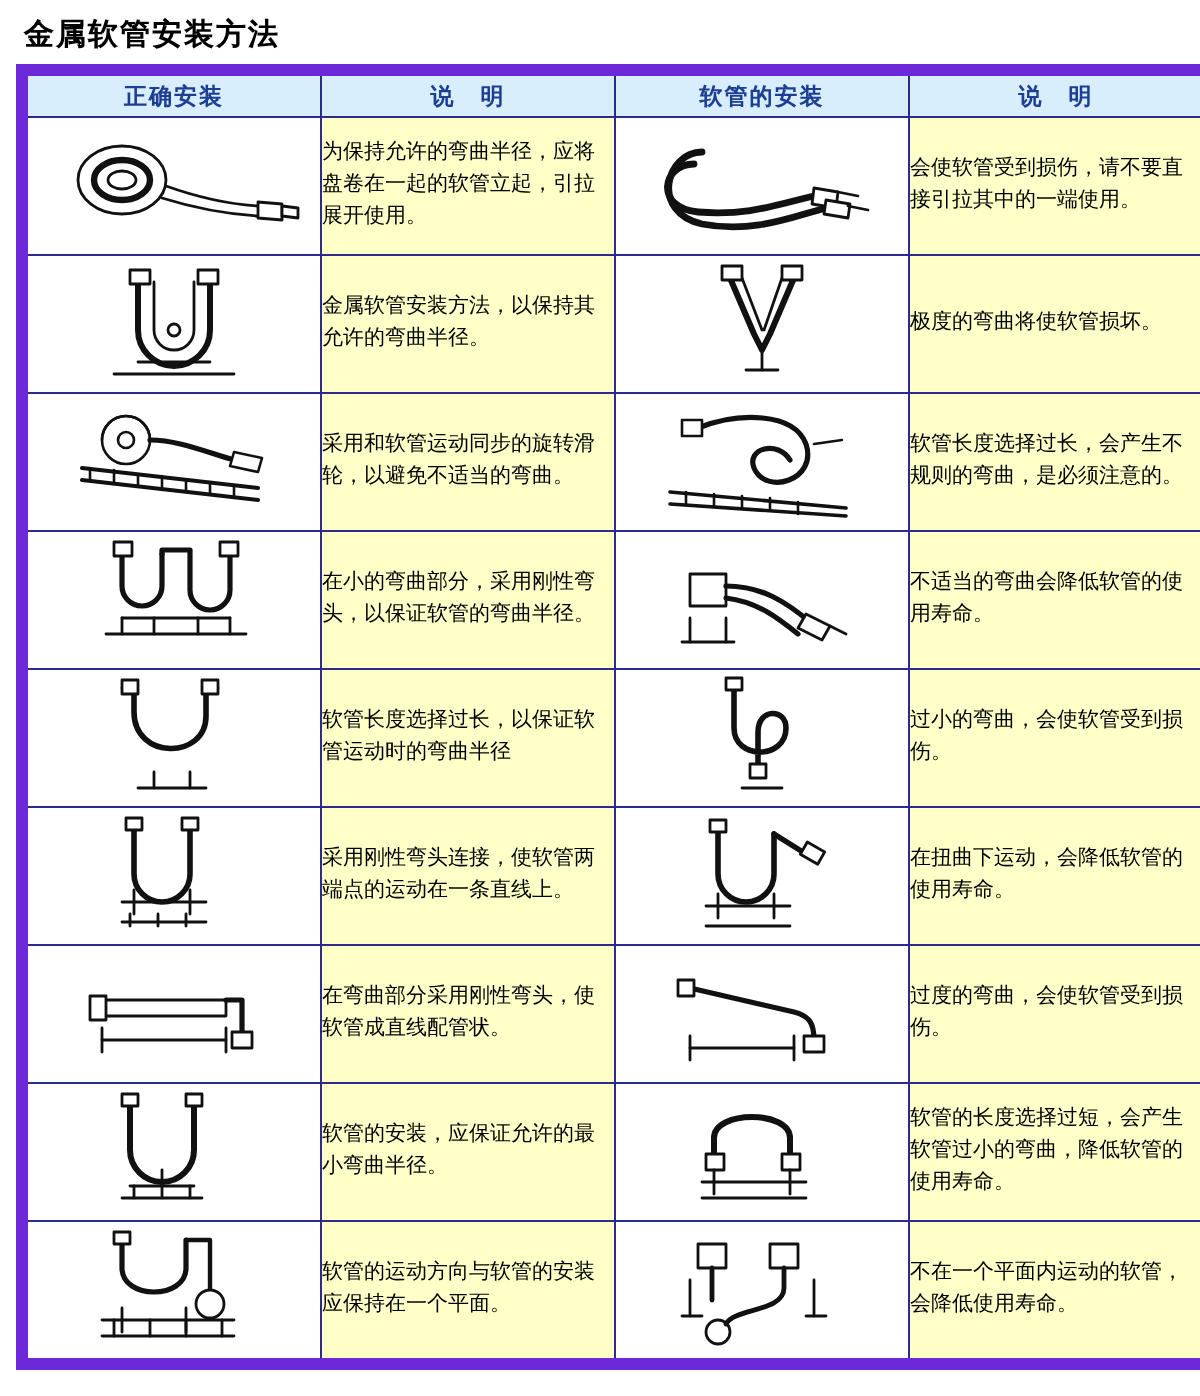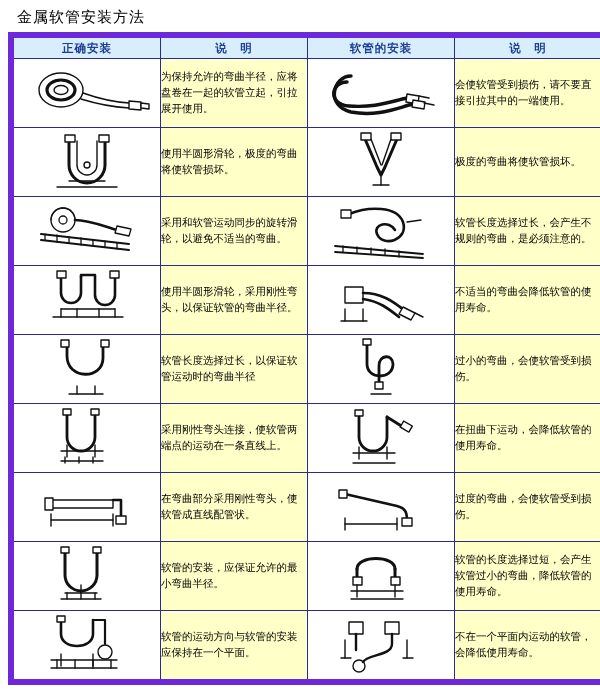--- a/index.html
+++ b/index.html
@@ -16,23 +16,23 @@
   }
   .page {
     width: 600px;
     height: 698px;
     position: relative;
     box-sizing: border-box;
     padding: 6px 8px 4px 8px;
   }
   .title {
     font-size: 15px;
-    font-weight: normal;
+    font-weight: bold;
     letter-spacing: 1px;
-    margin: 2px 0 5px 9px;
+    margin: 2px 0 5px 4px;
     color: #000;
   }
   table.main {
     border-collapse: collapse;
     width: 584px;
     table-layout: fixed;
     border: 6px solid #6d28d9;
   }
   table.main td, table.main th {
     border: 1px solid #2b2b8f;
@@ -121,21 +121,21 @@
               <path d="M52 10 L52 34 A18 18 0 0 0 88 34 L88 10" stroke-width="3"></path>
               <path d="M60 10 L60 34 A10 10 0 0 0 80 34 L80 10"></path>
               <circle cx="70" cy="34" r="3"></circle>
               <rect x="48" y="4" width="10" height="7" fill="#fff"></rect>
               <rect x="82" y="4" width="10" height="7" fill="#fff"></rect>
               <path d="M52 50 L88 50"></path>
               <path d="M40 56 L100 56"></path>
             </g>
           </svg>
         </td>
-        <td class="desc">使用半圆形滑轮，极度的弯曲将使软管损坏。</td>
+        <td class="desc">金属软管安装方法，以保持其允许的弯曲半径。</td>
         <td class="pic">
           <svg width="140" height="62" viewBox="0 0 140 62">
             <g class="ink" stroke-width="1.4">
               <path d="M54 8 L66 36 L70 44 L74 36 L86 8" stroke-width="3"></path>
               <path d="M60 8 L70 34"></path>
               <path d="M80 8 L71 34"></path>
               <rect x="50" y="2" width="10" height="7" fill="#fff"></rect>
               <rect x="80" y="2" width="10" height="7" fill="#fff"></rect>
               <path d="M70 44 L70 54"></path>
               <path d="M62 54 L78 54"></path>
@@ -183,21 +183,21 @@
               <path d="M44 8 L44 24 A10 10 0 0 0 64 24 L64 8" stroke-width="2.6"></path>
               <path d="M64 8 L64 6 L78 6 L78 26 A10 10 0 0 0 98 26 L98 8" stroke-width="2.6"></path>
               <rect x="40" y="2" width="9" height="7" fill="#fff"></rect>
               <rect x="93" y="2" width="9" height="7" fill="#fff"></rect>
               <path d="M44 40 L98 40"></path>
               <path d="M36 48 L106 48"></path>
               <path d="M44 40 L44 48 M60 40 L60 48 M82 40 L82 48 M98 40 L98 48"></path>
             </g>
           </svg>
         </td>
-        <td class="desc">使用半圆形滑轮，采用刚性弯头，以保证软管的弯曲半径。</td>
+        <td class="desc">在小的弯曲部分，采用刚性弯头，以保证软管的弯曲半径。</td>
         <td class="pic">
           <svg width="140" height="62" viewBox="0 0 140 62">
             <g class="ink" stroke-width="1.4">
               <rect x="34" y="18" width="18" height="16" fill="#fff"></rect>
               <path d="M52 24 C 70 24, 82 32, 94 42" stroke-width="2.6"></path>
               <path d="M52 30 C 68 32, 78 40, 88 48" stroke-width="2.6"></path>
               <path d="M92 38 l 12 6 l -4 7 l -12 -6 z" fill="#fff"></path>
               <path d="M104 44 l 8 4"></path>
               <path d="M34 40 L34 52 M52 40 L52 52"></path>
               <path d="M30 52 L56 52"></path>

